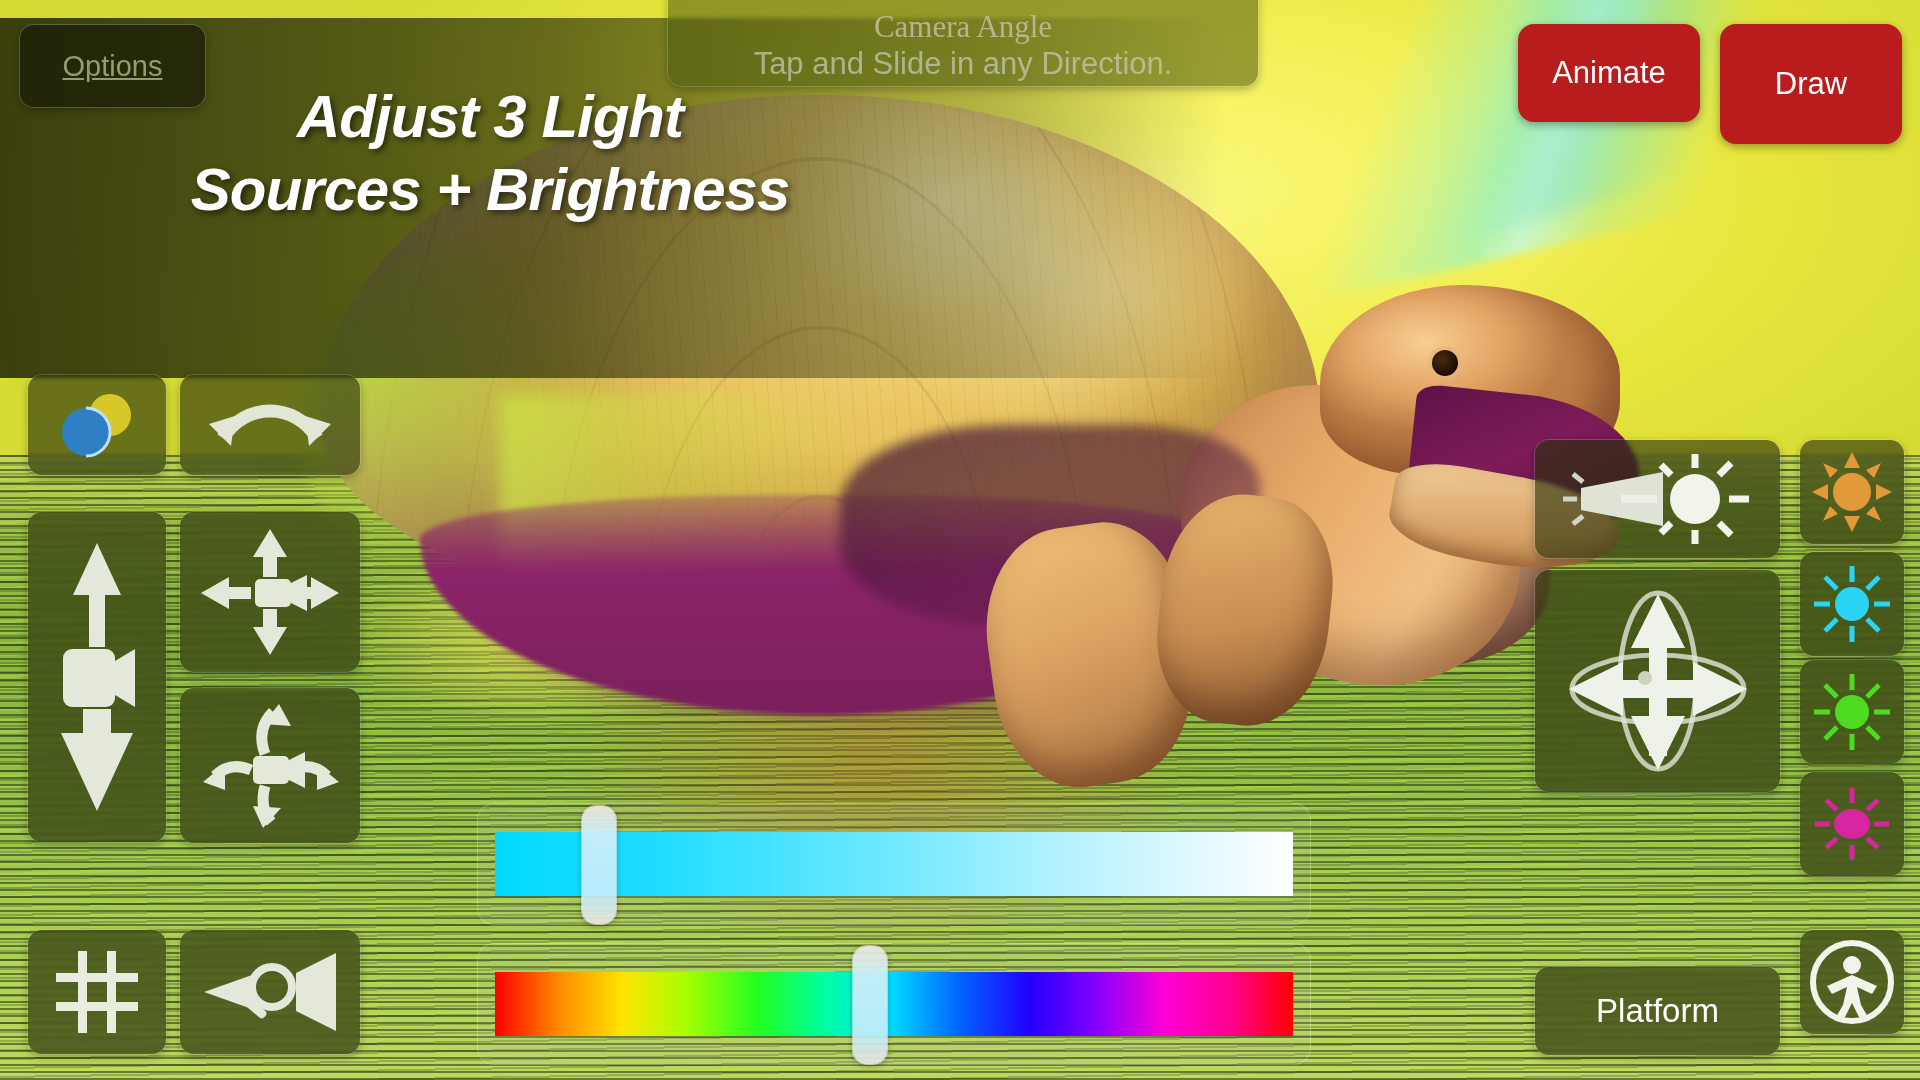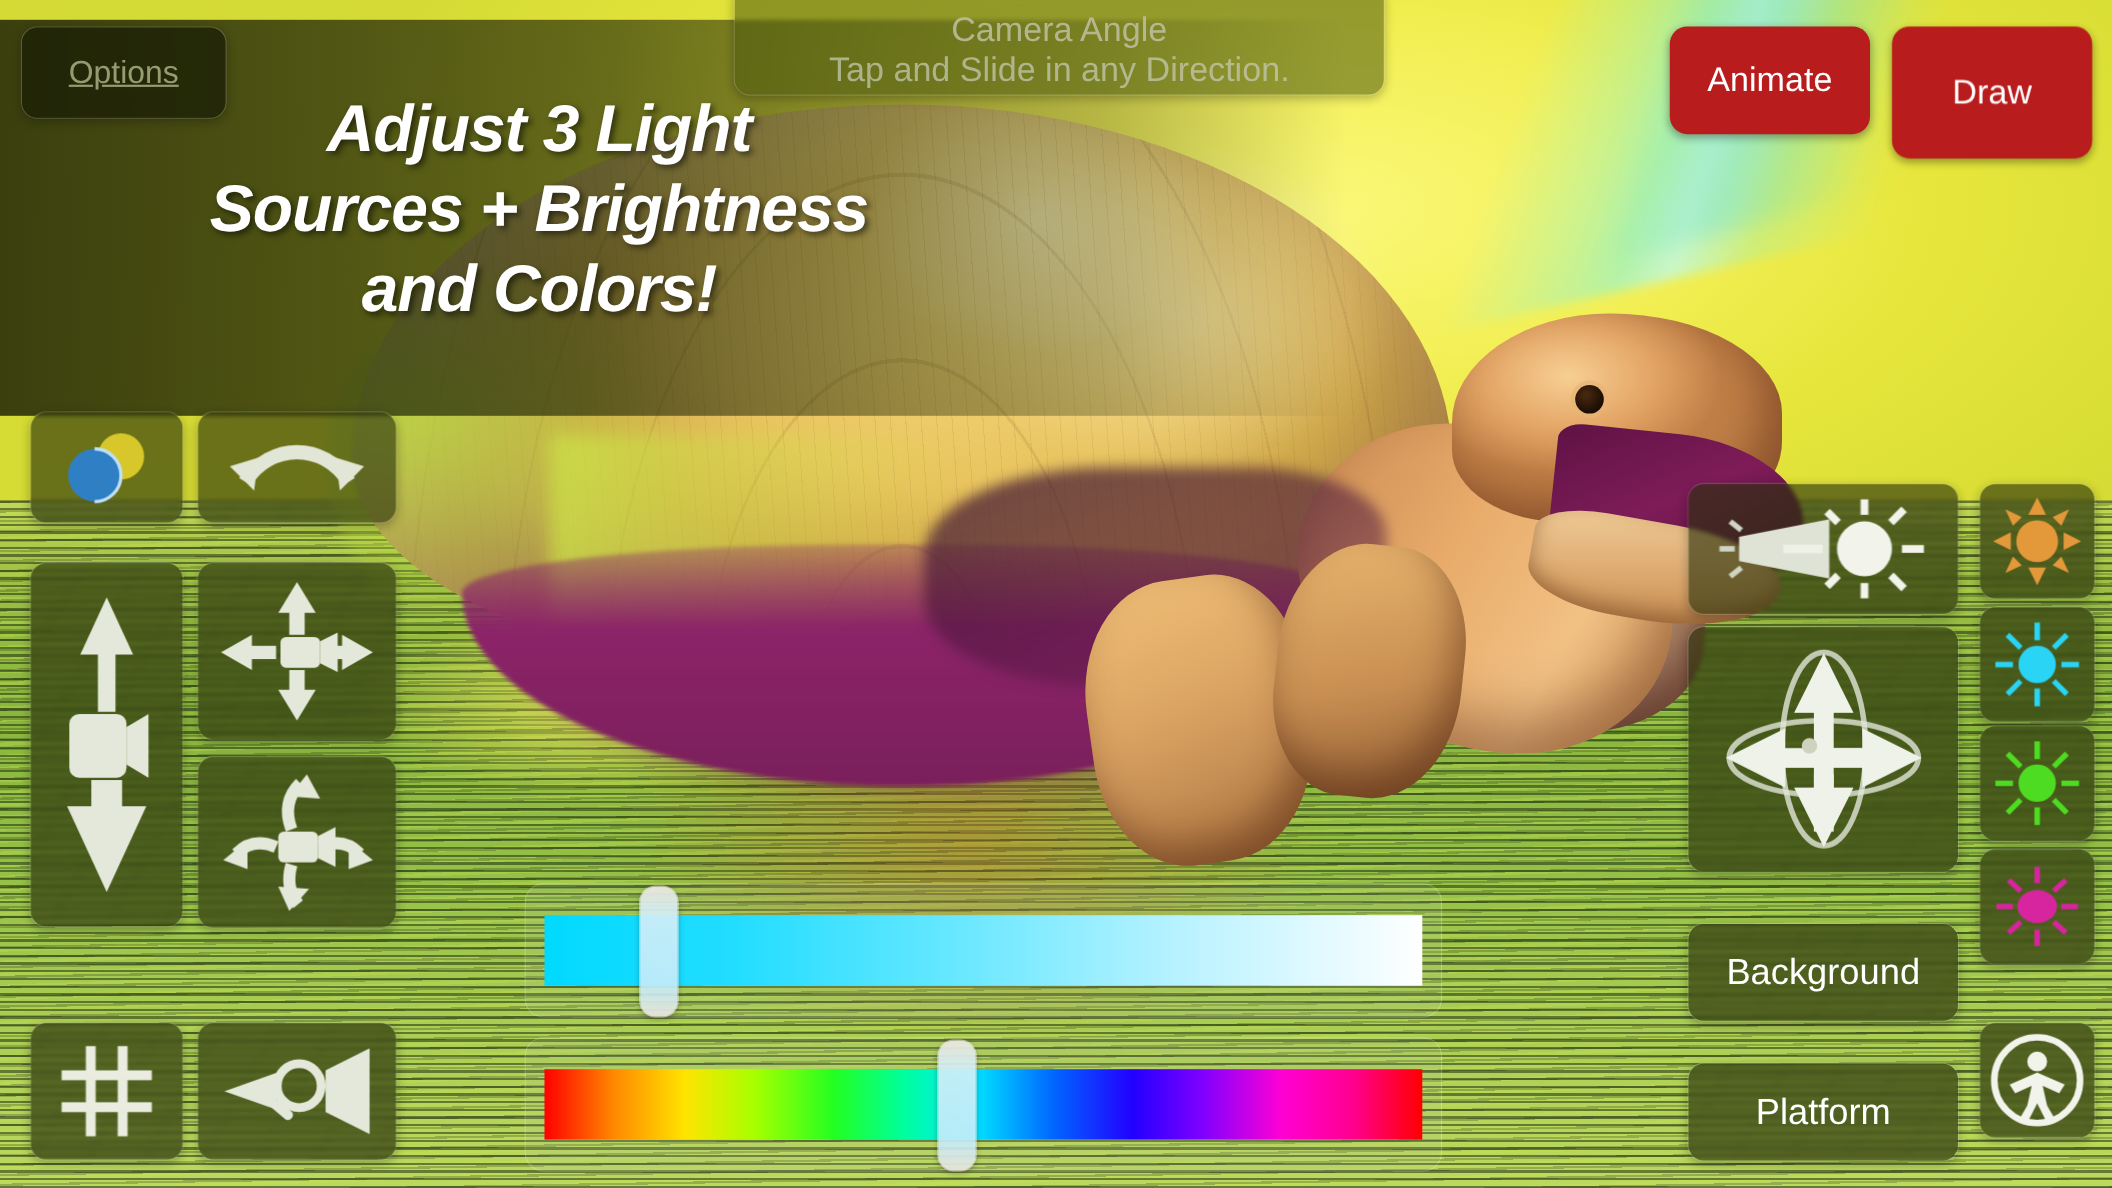--- a/index.html
+++ b/index.html
@@ -204,21 +204,21 @@
   }
 
   #options-button { left: 20px; top: 25px; width: 185px; height: 82px; font-size: 29px; color: rgba(170,176,132,0.85); background: rgba(24,28,6,0.72); text-decoration: underline; }
 
   #camera-angle-panel {
     left: 668px; top: -14px; width: 590px; height: 100px;
     border-radius: 14px;
     background: rgba(74,88,14,0.55);
     flex-direction: column; justify-content: flex-end; padding-bottom: 4px;
   }
-  #camera-angle-panel .ca-title { font-size: 31px; color: rgba(195,198,170,0.80); line-height: 1.15; }
+  #camera-angle-panel .ca-title { font-size: 31px; color: rgba(195,198,170,0.80); line-height: 1.15; font-family: Liberation Serif, serif; }
   #camera-angle-panel .ca-sub { font-size: 31px; color: rgba(200,204,180,0.72); line-height: 1.2; }
 
   #animate-button { left: 1518px; top: 24px; width: 182px; height: 98px; font-size: 31px; }
   #draw-button    { left: 1720px; top: 24px; width: 182px; height: 120px; font-size: 31px; }
 
   
   #color-mix-button  { left: 28px; top: 375px; width: 138px; height: 100px; }
   #rotate-arc-button { left: 180px; top: 375px; width: 180px; height: 100px; }
   #camera-updown-button { left: 28px; top: 512px; width: 138px; height: 330px; }
   #camera-pan-button    { left: 180px; top: 512px; width: 180px; height: 160px; }
@@ -338,21 +338,20 @@
   <div class="btn olive" id="animate-button">
     <span>Animate</span>
   </div>
   <div class="btn olive" id="draw-button">
     <span>Draw</span>
   </div>
 
   <div class="hero-text">
     <div>Adjust 3 Light</div>
     <div>Sources + Brightness</div>
-    <div>and Colors!</div>
   </div>
 
   <div class="btn btn-dim" id="color-mix-button">
     <svg class="icon-svg" width="88" height="68" viewBox="0 0 88 68">
       <circle cx="57" cy="24" r="21" fill="#d8c72a"></circle>
       <circle cx="33" cy="41" r="24" fill="#2f7fc4"></circle>
       <path d="M33 17 A24 24 0 0 1 33 65 A24 24 0 0 0 33 17Z" fill="none" stroke="#bfe0f5" stroke-width="3"></path>
     </svg>
   </div>
 
@@ -445,23 +444,20 @@
       <ellipse cx="95" cy="95" rx="38" ry="88" fill="none" stroke="#e2e6d9" stroke-width="5" opacity="0.8"></ellipse>
       <ellipse cx="95" cy="103" rx="86" ry="34" fill="none" stroke="#e2e6d9" stroke-width="5" opacity="0.8"></ellipse>
       <polygon points="95,8 122,62 104,62 104,170 86,170 86,62 68,62" fill="#eff2e8"></polygon>
       <polygon points="95,184 68,130 86,130 86,118 104,118 104,130 122,130" fill="#eff2e8"></polygon>
       <polygon points="6,103 60,76 60,94 130,94 130,112 60,112 60,130" fill="#eff2e8"></polygon>
       <polygon points="184,103 130,76 130,94 104,94 104,112 130,112 130,130" fill="#eff2e8"></polygon>
       <circle cx="82" cy="92" r="7" fill="#cdd3bf"></circle>
     </svg>
   </div>
 
-  <div class="btn btn-dim" id="background-button">
-    <span>Background</span>
-  </div>
   <div class="btn btn-dim" id="platform-button">
     <span>Platform</span>
   </div>
 
   <div class="btn btn-dim lamp-btn" id="lamp-1">
     <svg class="icon-svg" width="80" height="80" viewBox="0 0 80 80">
       <circle cx="40" cy="40" r="19" fill="#e3983a"></circle>
       <g fill="#e3983a">
         <polygon points="40,0 48,16 32,16"></polygon>
         <polygon points="40,80 32,64 48,64"></polygon>

